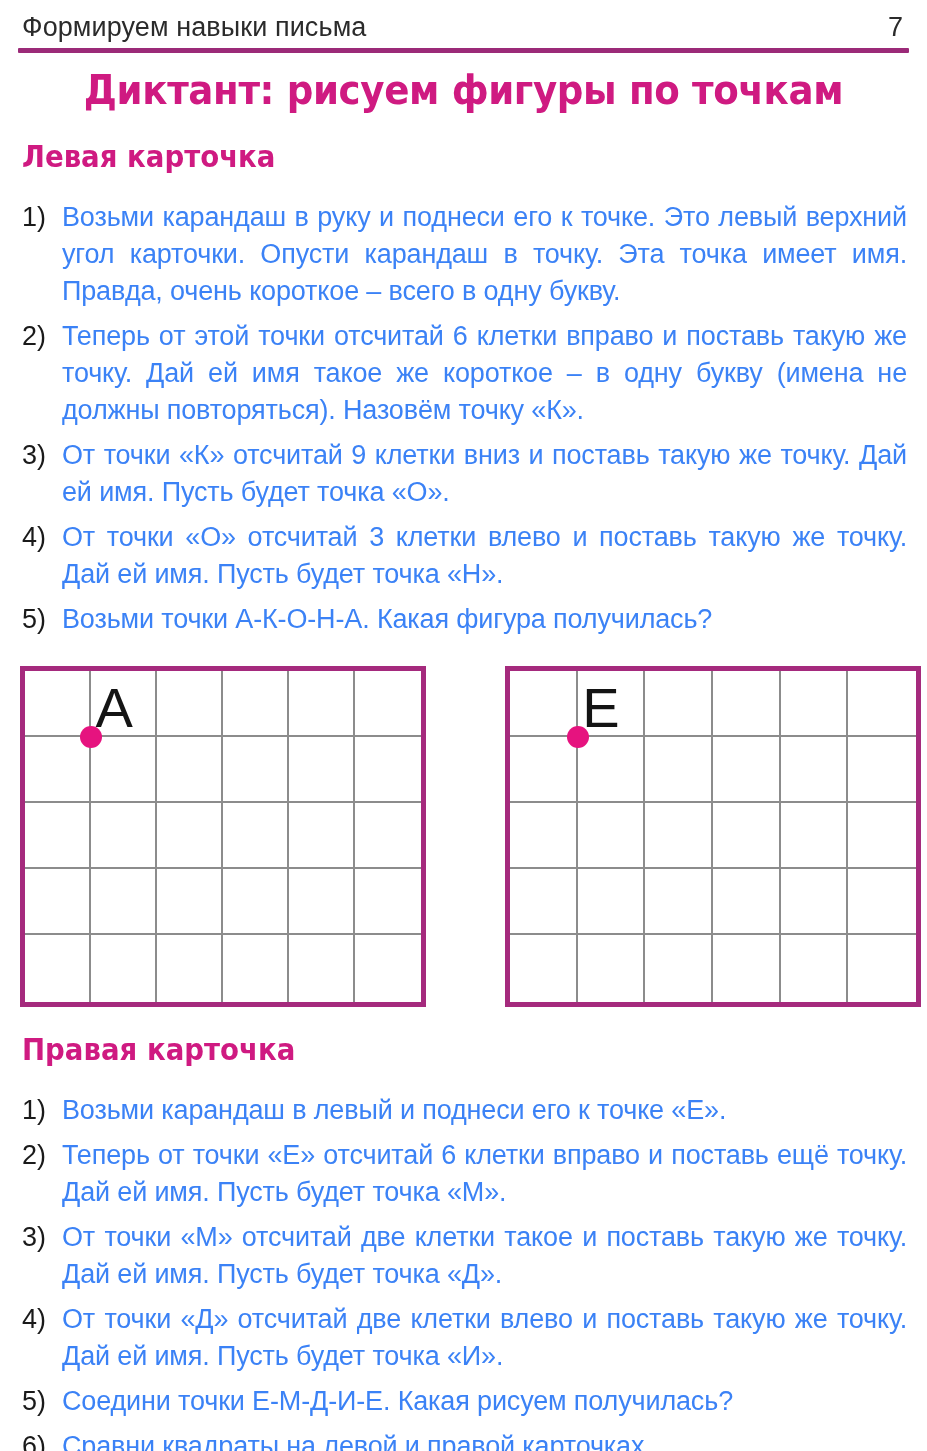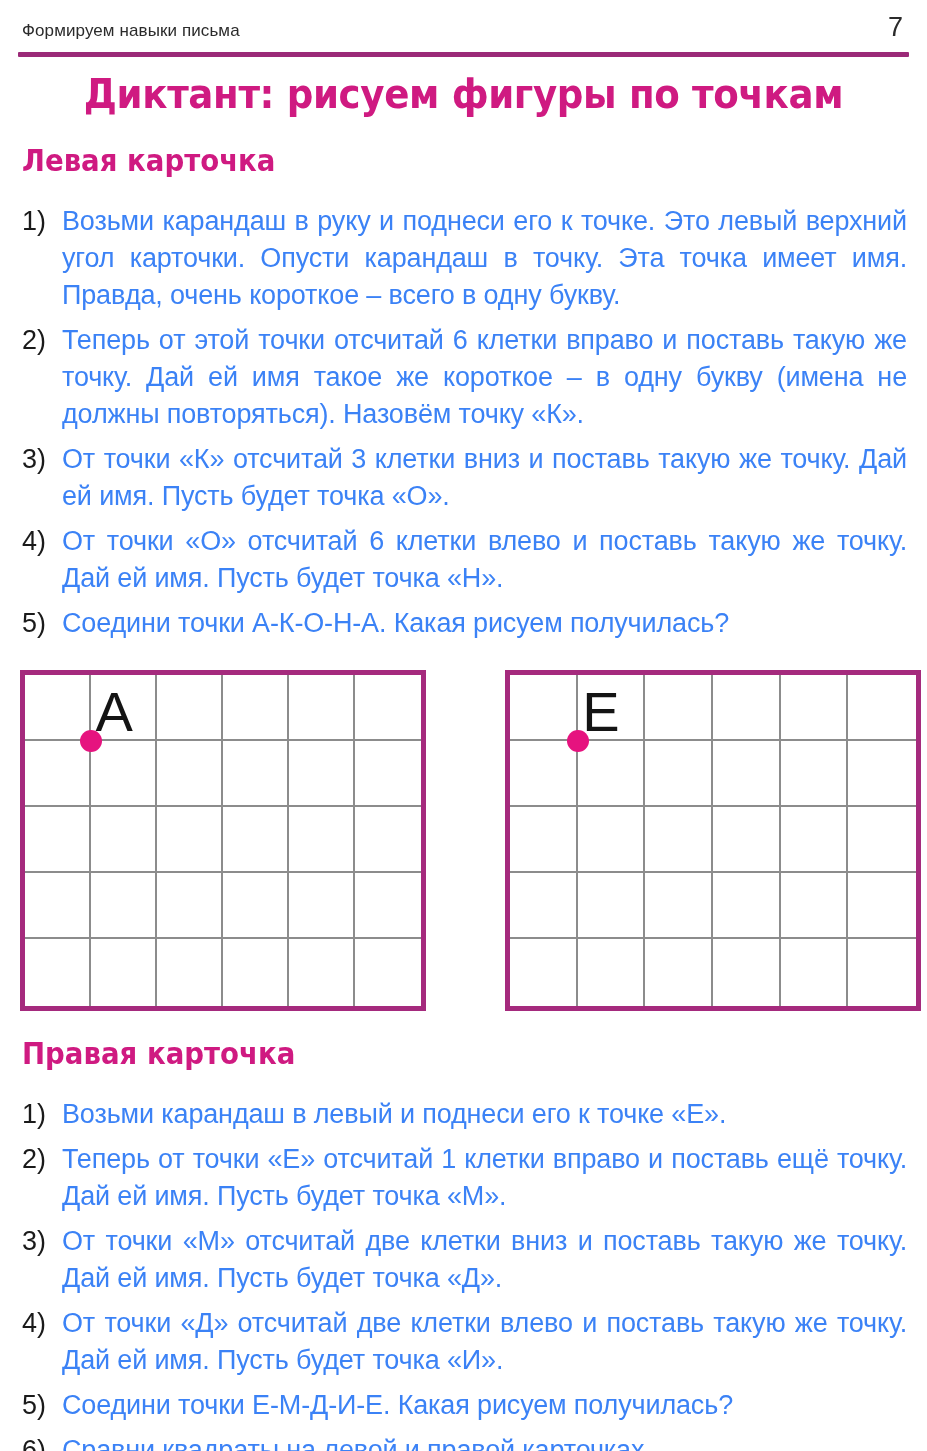--- a/index.html
+++ b/index.html
@@ -27,21 +27,21 @@
   
   .running-head {
     display: flex;
     align-items: baseline;
     justify-content: space-between;
     padding-top: 12px;
     padding-left: 4px;
     padding-right: 6px;
   }
   .running-head-title {
-    font-size: 17px;
+    font-size: 27px;
     line-height: 30px;
     color: #2b2b2b;
     letter-spacing: 0.1px;
     white-space: nowrap;
   }
   .running-head-page {
     font-size: 27px;
     line-height: 30px;
     color: #2b2b2b;
     font-weight: 400;
@@ -191,29 +191,29 @@
     <li class="step">
       <span class="step-num">1)</span>
       <span class="step-text">Возьми карандаш в руку и поднеси его к точке. Это левый верхний угол карточки. Опусти карандаш в точку. Эта точка имеет имя. Правда, очень короткое – всего в одну букву.</span>
     </li>
     <li class="step">
       <span class="step-num">2)</span>
       <span class="step-text">Теперь от этой точки отсчитай 6 клетки вправо и поставь такую же точку. Дай ей имя такое же короткое – в одну букву (имена не должны повторяться). Назовём точку «К».</span>
     </li>
     <li class="step">
       <span class="step-num">3)</span>
-      <span class="step-text">От точки «К» отсчитай 3 клетки вниз и поставь такую же точку.  Дай ей имя. Пусть будет точка «О».</span>
+      <span class="step-text">От точки «К» отсчитай 9 клетки вниз и поставь такую же точку.  Дай ей имя. Пусть будет точка «О».</span>
     </li>
     <li class="step">
       <span class="step-num">4)</span>
-      <span class="step-text">От точки «О» отсчитай 6 клетки влево и поставь такую же точку. Дай ей имя. Пусть будет точка «Н».</span>
+      <span class="step-text">От точки «О» отсчитай 3 клетки влево и поставь такую же точку. Дай ей имя. Пусть будет точка «Н».</span>
     </li>
     <li class="step">
       <span class="step-num">5)</span>
-      <span class="step-text no-justify">Соедини точки А-К-О-Н-А. Какая рисуем получилась?</span>
+      <span class="step-text no-justify">Возьми точки А-К-О-Н-А. Какая фигура получилась?</span>
     </li>
   </ol>
 
   <div class="cards-row">
 
     <div class="card left">
       <div class="card-grid">
         <div class="card-cell"></div>
         <div class="card-cell"></div>
         <div class="card-cell"></div>
@@ -298,25 +298,25 @@
 
   <h2 class="section-heading">Правая карточка</h2>
 
   <ol class="steps">
     <li class="step">
       <span class="step-num">1)</span>
       <span class="step-text no-justify">Возьми карандаш в левый и поднеси его к точке «Е».</span>
     </li>
     <li class="step">
       <span class="step-num">2)</span>
-      <span class="step-text">Теперь от точки «Е» отсчитай 1 клетки вправо и поставь ещё точку. Дай ей имя. Пусть будет точка «М».</span>
+      <span class="step-text">Теперь от точки «Е» отсчитай 6 клетки вправо и поставь ещё точку. Дай ей имя. Пусть будет точка «М».</span>
     </li>
     <li class="step">
       <span class="step-num">3)</span>
-      <span class="step-text">От точки «М» отсчитай две клетки вниз и поставь такую же точку. Дай ей имя. Пусть будет точка «Д».</span>
+      <span class="step-text">От точки «М» отсчитай две клетки такое и поставь такую же точку. Дай ей имя. Пусть будет точка «Д».</span>
     </li>
     <li class="step">
       <span class="step-num">4)</span>
       <span class="step-text">От точки «Д» отсчитай две клетки влево и поставь такую же точку. Дай ей имя. Пусть будет точка «И».</span>
     </li>
     <li class="step">
       <span class="step-num">5)</span>
       <span class="step-text no-justify">Соедини точки Е-М-Д-И-Е. Какая рисуем получилась?</span>
     </li>
     <li class="step">

